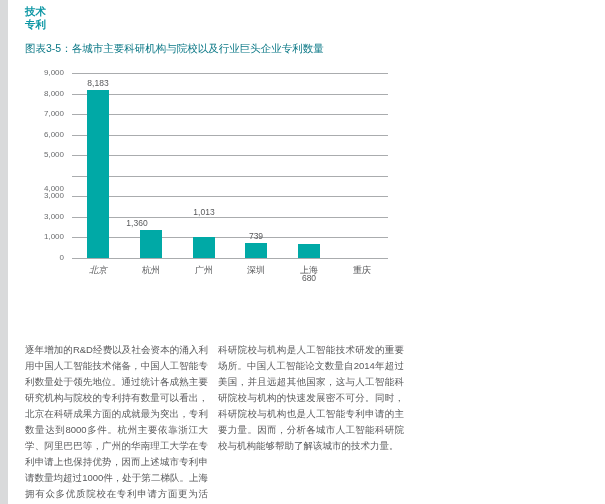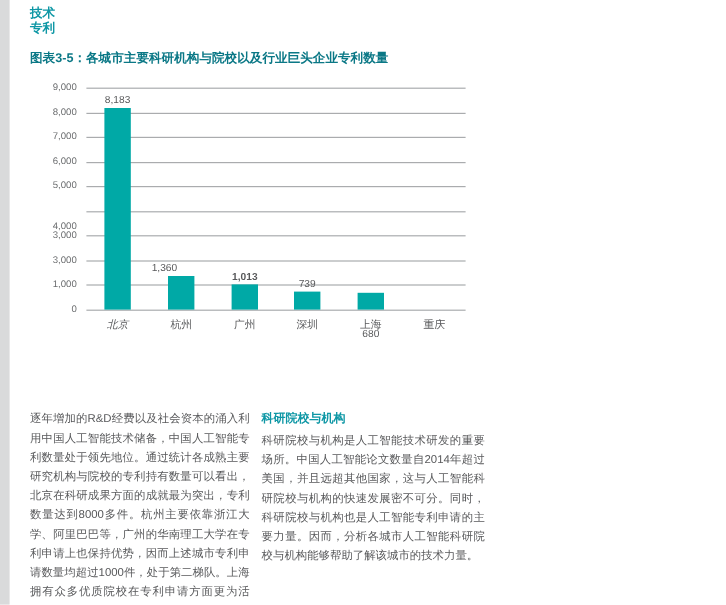--- a/index.html
+++ b/index.html
@@ -16,21 +16,21 @@
   .left-strip{
     position:absolute;left:0;top:0;width:8px;height:504px;
     background:#d9dadb;
   }
   .eyebrow{
     position:absolute;left:25px;top:5px;
     font-size:10.5px;font-weight:bold;color:#0e97a5;line-height:13px;font-family:Liberation Serif, serif;
   }
   .fig-title{
     position:absolute;left:25px;top:42px;width:400px;
-    font-size:10.5px;font-weight:bold;color:#0b7886;
+    font-size:10.5px;font-weight:normal;color:#0b7886;
   }
   #chart{
     position:absolute;left:30px;top:66px;width:370px;height:216px;
   }
   .ytick{
     position:absolute;left:0;width:34px;
     font-size:8px;color:#6a6c6e;text-align:right;
   }
   .gridline{
     position:absolute;height:1px;background:#aaacae;
@@ -94,33 +94,32 @@
       <div class="ytick" style="top: 166px;">1,000</div>
       <div class="gridline" style="left: 42px; width: 316px; top: 192px; background: rgb(170, 172, 174);"></div>
       <div class="ytick" style="top: 187px;">0</div>
       <div class="bar" style="left: 57px; width: 22px; top: 24px; height: 168px; background: rgb(0, 169, 166);"></div>
       <div class="bar-label" style="left: 46px; top: 12px;">8,183</div>
       <div class="xcat" style="left: 43px; top: 198px; font-style: italic;">北京</div>
       <div class="bar" style="left: 110px; width: 22px; top: 164px; height: 28px; background: rgb(0, 169, 166);"></div>
       <div class="bar-label" style="left: 85px; top: 152px;">1,360</div>
       <div class="xcat" style="left: 96px; top: 198px; text-align: center;">杭州</div>
       <div class="bar" style="left: 163px; width: 22px; top: 171px; height: 21px; background: rgb(0, 169, 166);"></div>
-      <div class="bar-label" style="left: 152px; top: 159px; font-weight: bold;">1,013</div>
+      <div class="bar-label" style="left: 152px; top: 141px;">1,013</div>
       <div class="xcat" style="left: 149px; top: 198px;">广州</div>
       <div class="bar" style="left: 215px; width: 22px; top: 177px; height: 15px; background: rgb(0, 169, 166);"></div>
       <div class="bar-label" style="left: 204px; top: 165px;">739</div>
       <div class="xcat" style="left: 201px; top: 198px;">深圳</div>
       <div class="bar" style="left: 268px; width: 22px; top: 178px; height: 14px; background: rgb(0, 169, 166);"></div>
       <div class="bar-label" style="left: 257px; top: 166px; margin-top: 41px;">680</div>
       <div class="xcat" style="left: 254px; top: 198px;">上海</div>
       <div class="xcat" style="left: 307px; top: 198px;">重庆</div>
     </div>
 
   <div class="body-col col-left">
     <p class="col-para">逐年增加的R&amp;D经费以及社会资本的涌入利用中国人工智能技术储备，中国人工智能专利数量处于领先地位。通过统计各成熟主要研究机构与院校的专利持有数量可以看出，北京在科研成果方面的成就最为突出，专利数量达到8000多件。杭州主要依靠浙江大学、阿里巴巴等，广州的华南理工大学在专利申请上也保持优势，因而上述城市专利申请数量均超过1000件，处于第二梯队。上海拥有众多优质院校在专利申请方面更为活跃。</p>
   </div>
 
   <div class="body-col col-right">
-    <div class="col-heading">科研院校与机构</div>
     <p class="col-para">科研院校与机构是人工智能技术研发的重要场所。中国人工智能论文数量自2014年超过美国，并且远超其他国家，这与人工智能科研院校与机构的快速发展密不可分。同时，科研院校与机构也是人工智能专利申请的主要力量。因而，分析各城市人工智能科研院校与机构能够帮助了解该城市的技术力量。</p>
   </div>
 
 </div>
 
 </body></html>

